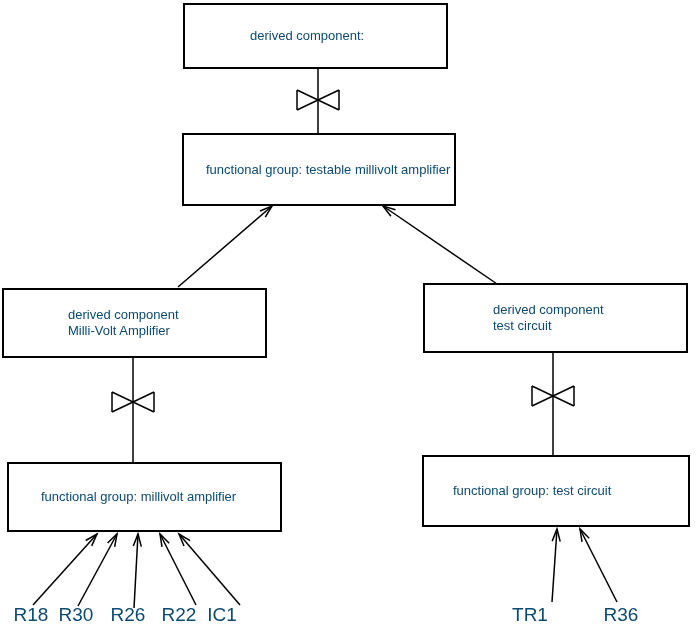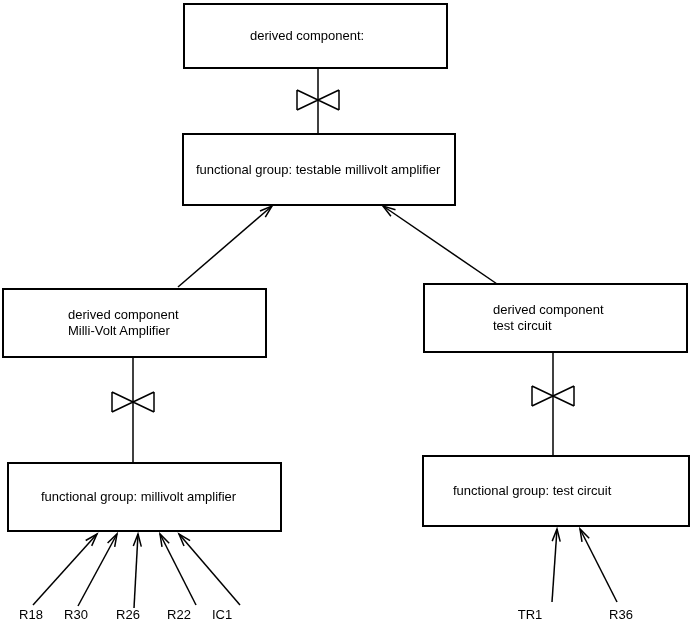--- a/index.html
+++ b/index.html
@@ -2,21 +2,21 @@
 <html><head>
 <meta charset="utf-8">
 <style>
   html, body { margin: 0; padding: 0; background: #ffffff; }
   #canvas {
     position: relative;
     width: 698px;
     height: 631px;
     background: #ffffff;
     font-family: "Liberation Sans", sans-serif;
-    color: #000000;
+    color: #0c4a6e;
     overflow: hidden;
   }
   #connectors {
     position: absolute;
     left: 0; top: 0;
     width: 698px; height: 631px;
   }
   .box {
     position: absolute;
     box-sizing: border-box;
@@ -25,21 +25,21 @@
     display: flex;
     flex-direction: column;
     justify-content: center;
     font-size: 13px;
     line-height: 16px;
   }
   .box span { white-space: pre; display: block; }
   .leaf-label {
     position: absolute;
     transform: translateX(-50%);
-    font-size: 13px;
+    font-size: 19px;
     line-height: 14px;
     white-space: nowrap;
   }
   svg line, svg path, svg polyline {
     stroke: #000000;
     stroke-width: 1.5;
     fill: none;
   }
 </style>
 </head>
@@ -95,21 +95,21 @@
     <g>
       <line x1="617" y1="602" x2="580" y2="529"></line>
       <polyline points="582,541.8 580,529 589.2,538.2"></polyline>
     </g>
   </svg>
 
   <div class="box" style="left:183px; top:3px; width:265px; height:66px; padding-left:65px;">
     <span>derived component:</span>
   </div>
 
-  <div class="box" style="left:182px; top:133px; width:274px; height:73px; padding-left:12px;">
+  <div class="box" style="left:182px; top:133px; width:274px; height:73px; padding-left:22px;">
     <span>functional group: testable millivolt amplifier</span>
   </div>
 
   <div class="box" style="left:2px; top:288px; width:265px; height:70px; padding-left:64px;">
     <span>derived component</span>
     <span>Milli-Volt Amplifier</span>
   </div>
 
   <div class="box" style="left:7px; top:462px; width:275px; height:70px; padding-left:32px;">
     <span>functional group: millivolt amplifier</span>

